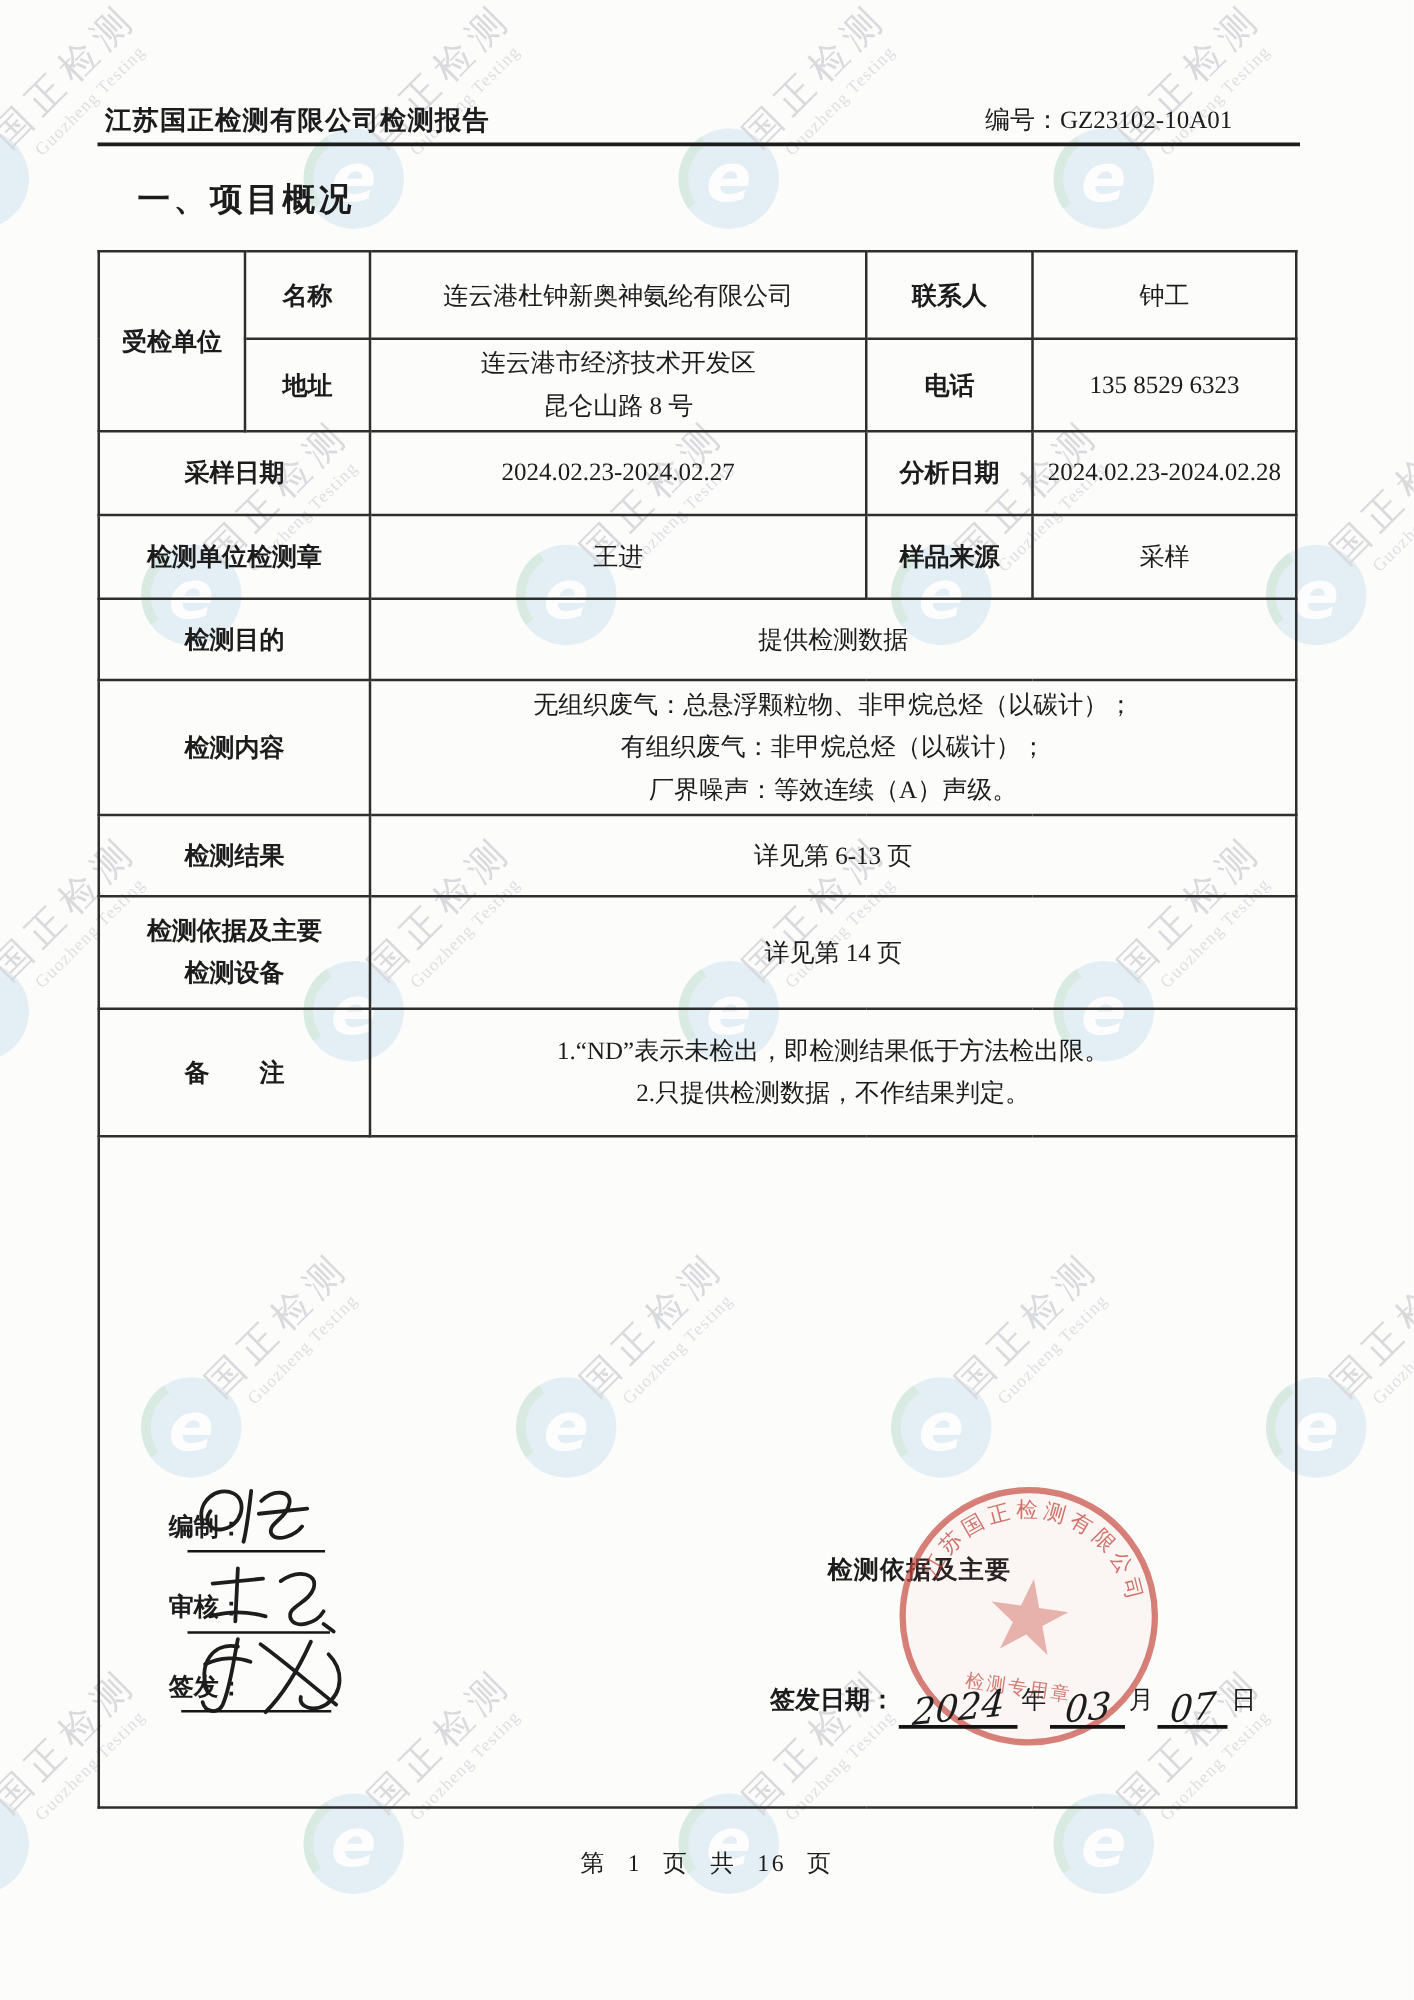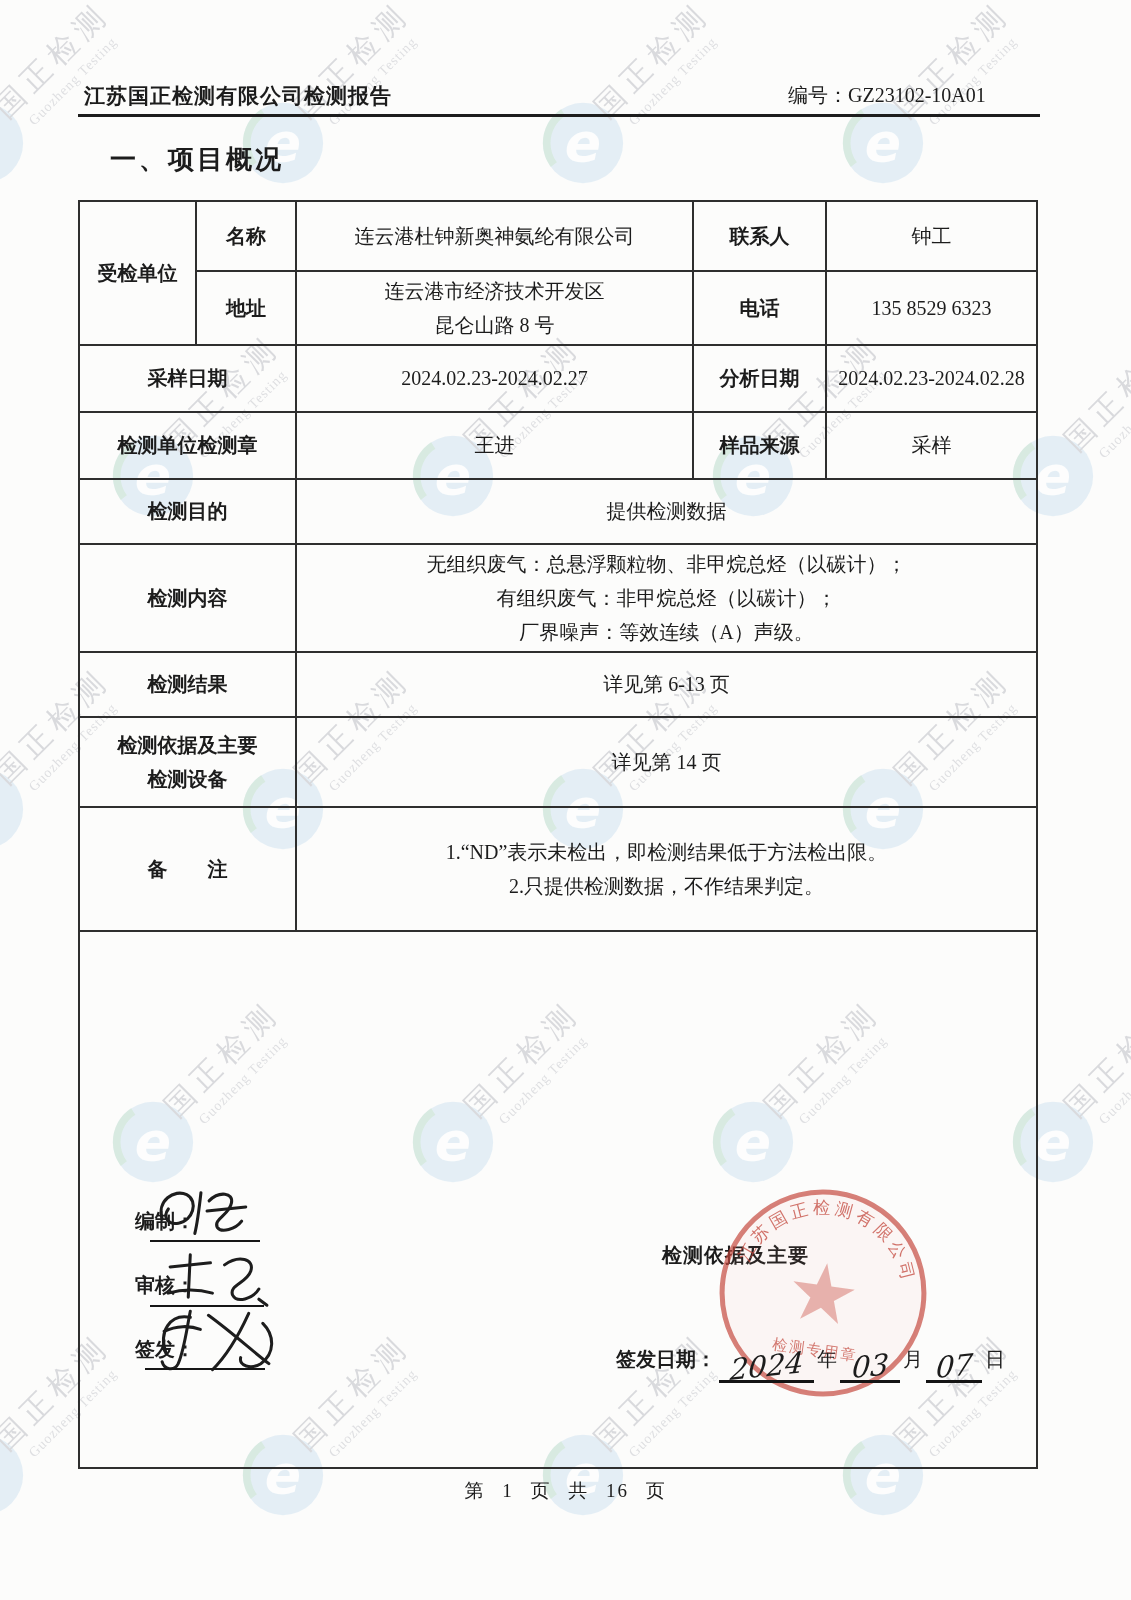--- a/index.html
+++ b/index.html
@@ -333,21 +333,21 @@
         <td class="lbl" colspan="2">检测结果</td>
         <td class="left" colspan="3">详见第 6-13 页</td>
       </tr>
       <tr style="height:90px">
         <td class="lbl" colspan="2">
           <div class="ln">检测依据及主要</div>
           <div class="ln">检测设备</div>
         </td>
         <td class="left" colspan="3">详见第 14 页</td>
       </tr>
-      <tr style="height:124px">
+      <tr style="height:102px">
         <td class="lbl" colspan="2">备　　注</td>
         <td class="left" colspan="3">
           <div class="ln">1.“ND”表示未检出，即检测结果低于方法检出限。</div>
           <div class="ln">2.只提供检测数据，不作结果判定。</div>
         </td>
       </tr>
       <tr style="height:537px">
         <td colspan="5"></td>
       </tr>
     </tbody>

